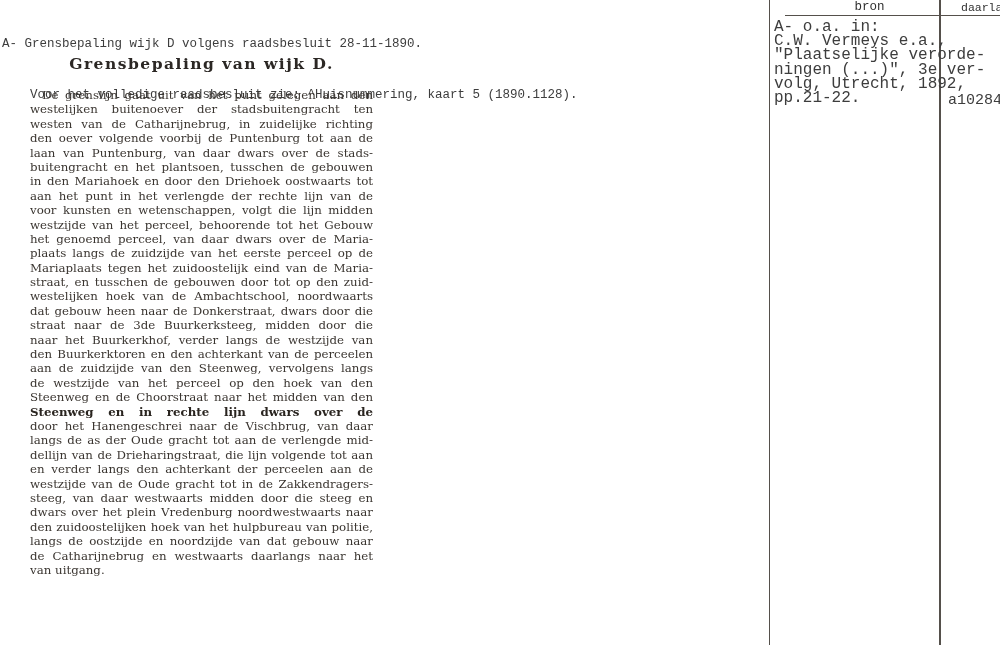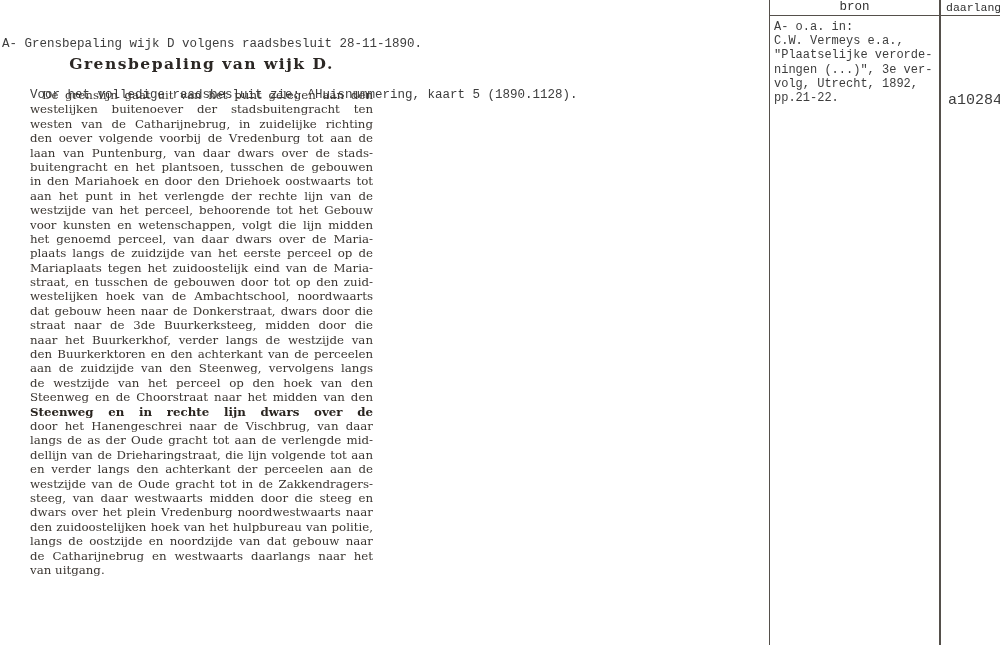--- a/index.html
+++ b/index.html
@@ -72,21 +72,21 @@
   .col-divider {
     position: absolute;
     left: 169px;
     top: 0;
     bottom: 0;
     width: 1.5px;
     background: #55504b;
   }
   .thead {
     position: absolute;
-    left: 0;
+    left: 15px;
     right: 0;
     top: 0;
     height: 15px;
     border-bottom: 1.5px solid #55504b;
   }
   .th-bron {
     position: absolute;
     left: 0;
     top: 0;
     width: 169px;
@@ -100,21 +100,21 @@
     left: 176px;
     top: 1px;
     font-size: 11.5px;
     line-height: 14px;
     color: #2f2f2f;
   }
   .bron-cell {
     position: absolute;
     left: 4px;
     top: 20px;
-    font-size: 12px;
+    font-size: 16px;
     line-height: 14.2px;
     white-space: pre;
   }
   .verwerkt-cell {
     position: absolute;
     left: 178px;
     top: 92px;
     font-size: 15px;
   }
 </style>
@@ -127,27 +127,27 @@
     <div>A- Grensbepaling wijk D volgens raadsbesluit 28-11-1890.</div>
     <div class="top-line-2">Voor het volledige raadsbesluit zie: ^Huisnummering, kaart 5 (1890.1128).</div>
   </div>
 
   <div class="clipping">
     <h1 class="clip-heading">Grensbepaling van wijk D.</h1>
     <div class="clip-body" id="clip-body">
         <div class="clip-line first">De grenslijn gaat uit van het punt gelegen aan den</div>
         <div class="clip-line">westelijken buitenoever der stadsbuitengracht ten noord-</div>
         <div class="clip-line">westen van de Catharijnebrug, in zuidelijke richting</div>
-        <div class="clip-line">den oever volgende voorbij de Vredenburg tot aan de</div>
+        <div class="clip-line">den oever volgende voorbij de Puntenburg tot aan de</div>
         <div class="clip-line">laan van Puntenburg, van daar dwars over de stads-</div>
         <div class="clip-line">buitengracht en het plantsoen, tusschen de gebouwen</div>
         <div class="clip-line">in den Mariahoek en door den Driehoek oostwaarts tot</div>
         <div class="clip-line">aan het punt in het verlengde der rechte lijn van de</div>
+        <div class="clip-line">voor kunsten en wetenschappen, volgt die lijn midden</div>
         <div class="clip-line">westzijde van het perceel, behoorende tot het Gebouw</div>
-        <div class="clip-line">voor kunsten en wetenschappen, volgt die lijn midden</div>
         <div class="clip-line">het genoemd perceel, van daar dwars over de Maria-</div>
         <div class="clip-line">plaats langs de zuidzijde van het eerste perceel op de</div>
         <div class="clip-line">Mariaplaats tegen het zuidoostelijk eind van de Maria-</div>
         <div class="clip-line">straat, en tusschen de gebouwen door tot op den zuid-</div>
         <div class="clip-line">westelijken hoek van de Ambachtschool, noordwaarts om</div>
         <div class="clip-line">dat gebouw heen naar de Donkerstraat, dwars door die</div>
         <div class="clip-line">straat naar de 3de Buurkerksteeg, midden door die steeg</div>
         <div class="clip-line">naar het Buurkerkhof, verder langs de westzijde van</div>
         <div class="clip-line">den Buurkerktoren en den achterkant van de perceelen</div>
         <div class="clip-line">aan de zuidzijde van den Steenweg, vervolgens langs</div>

